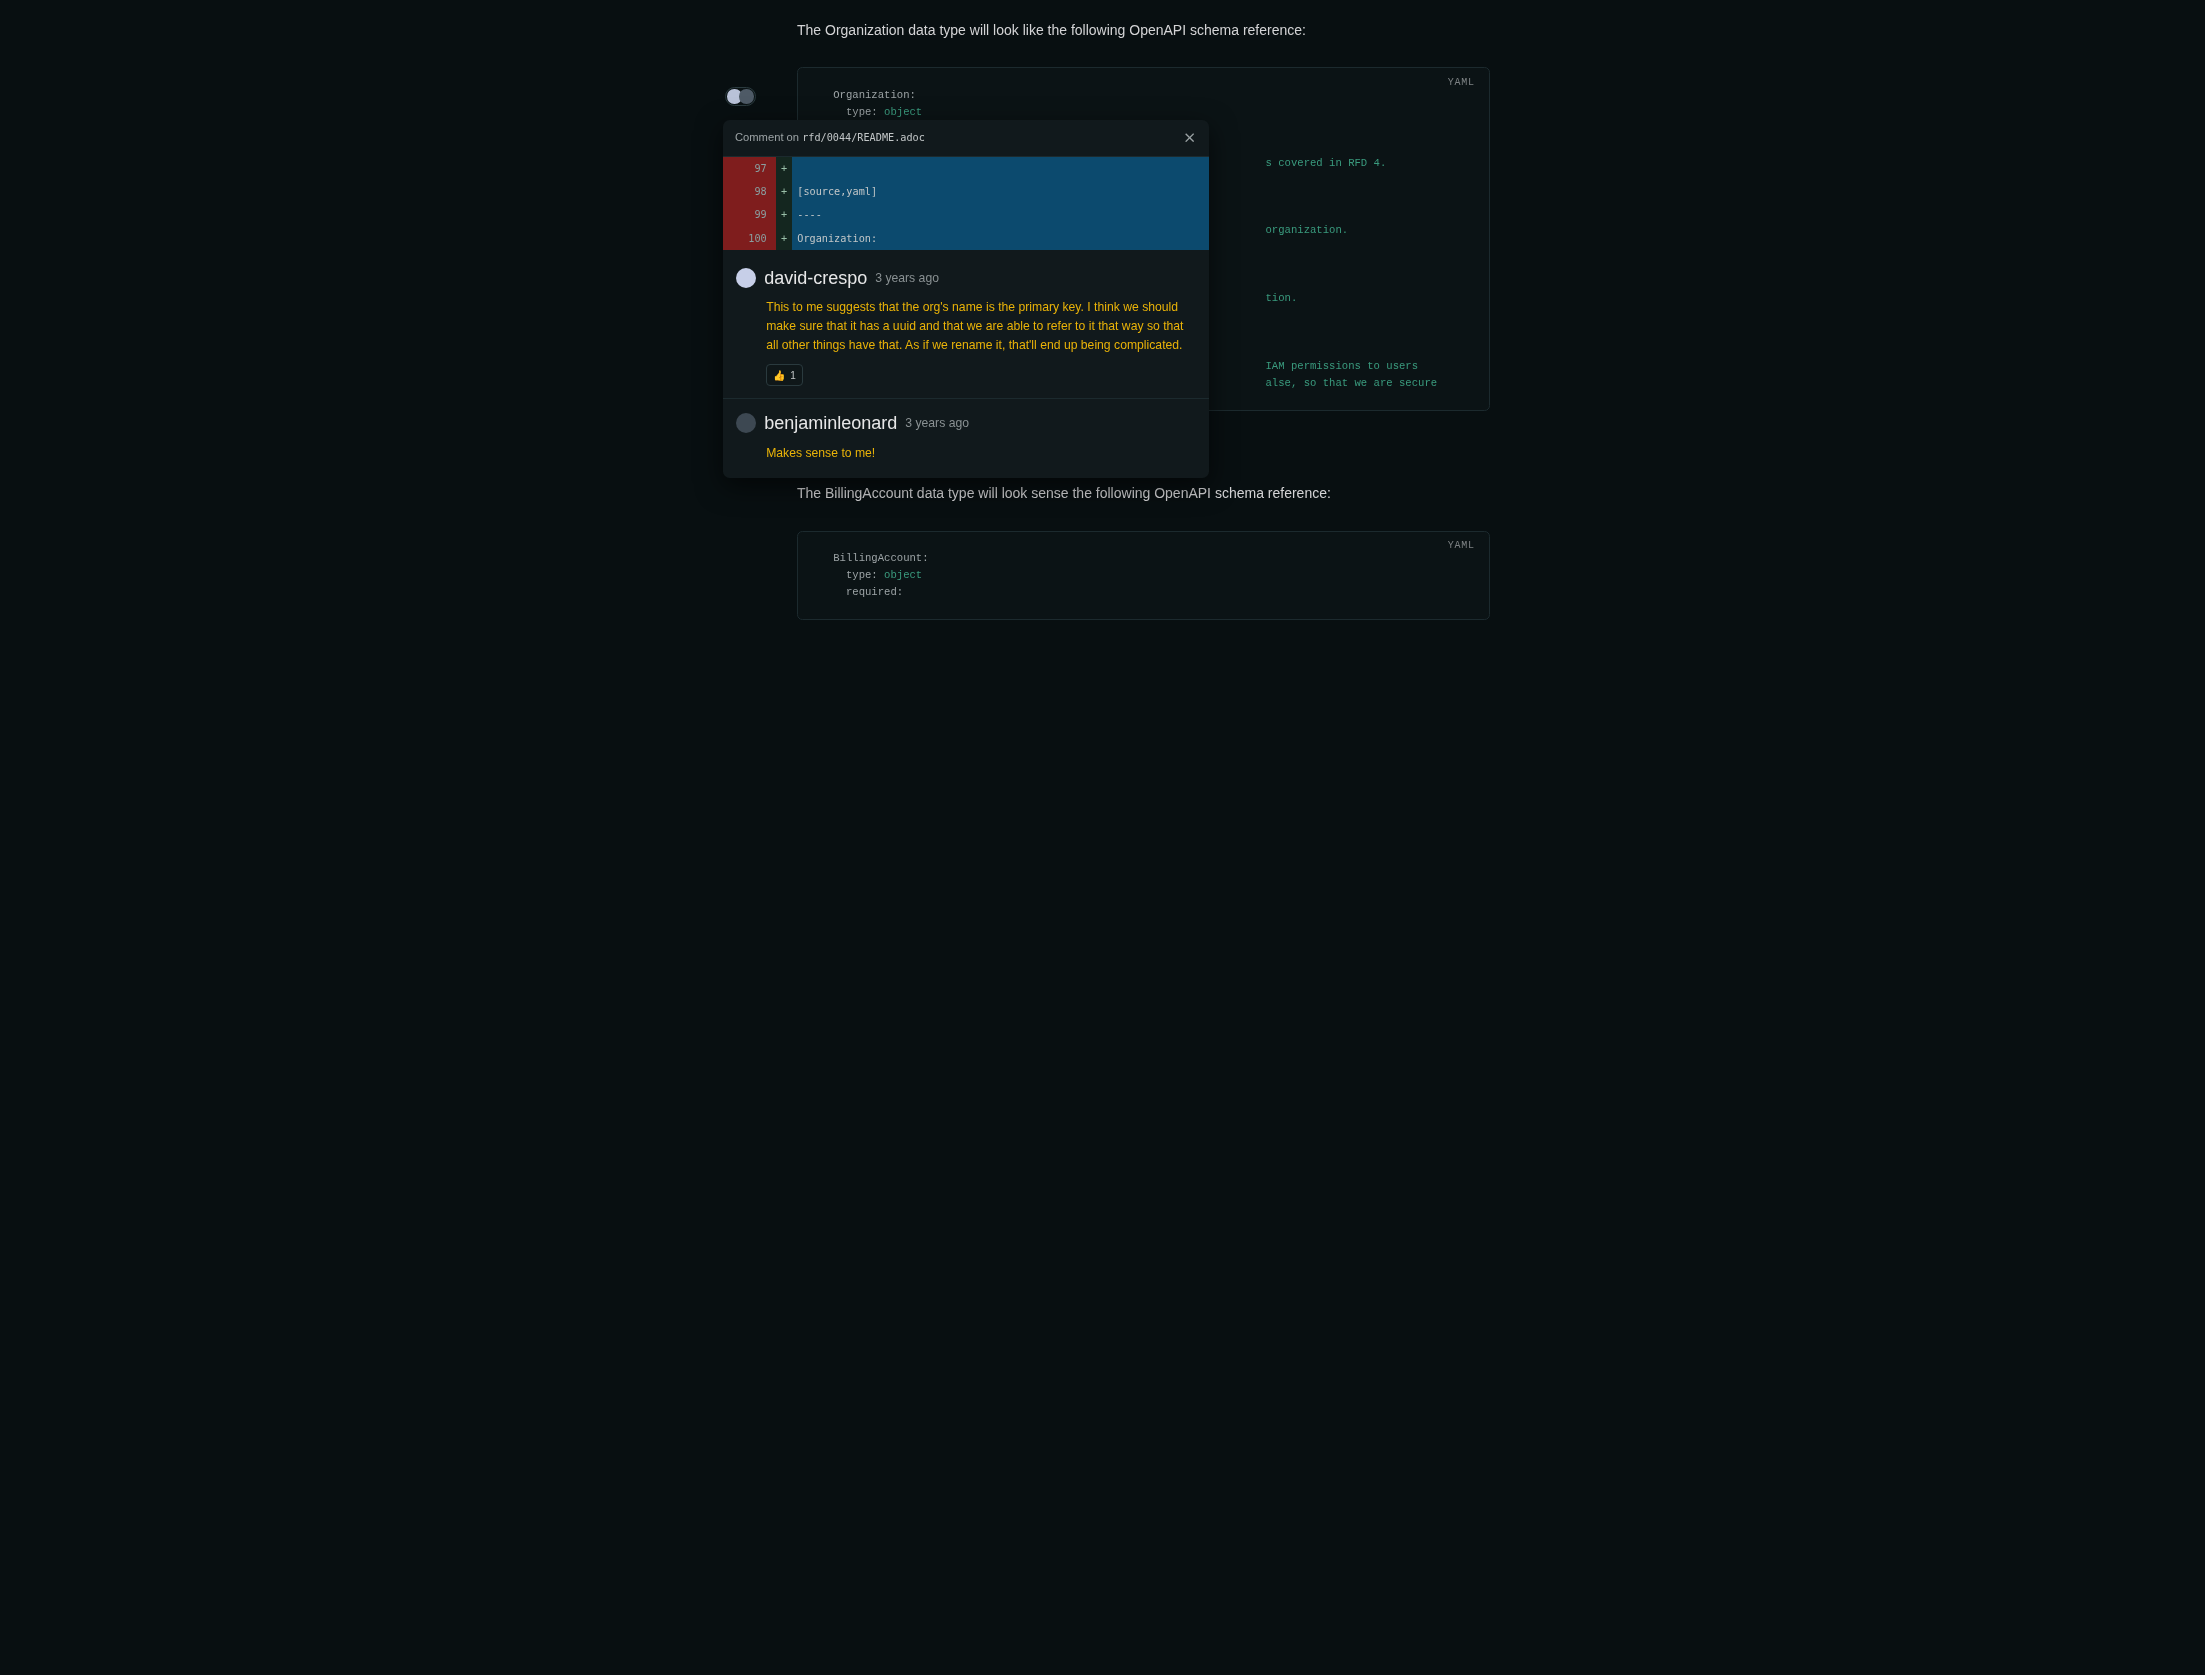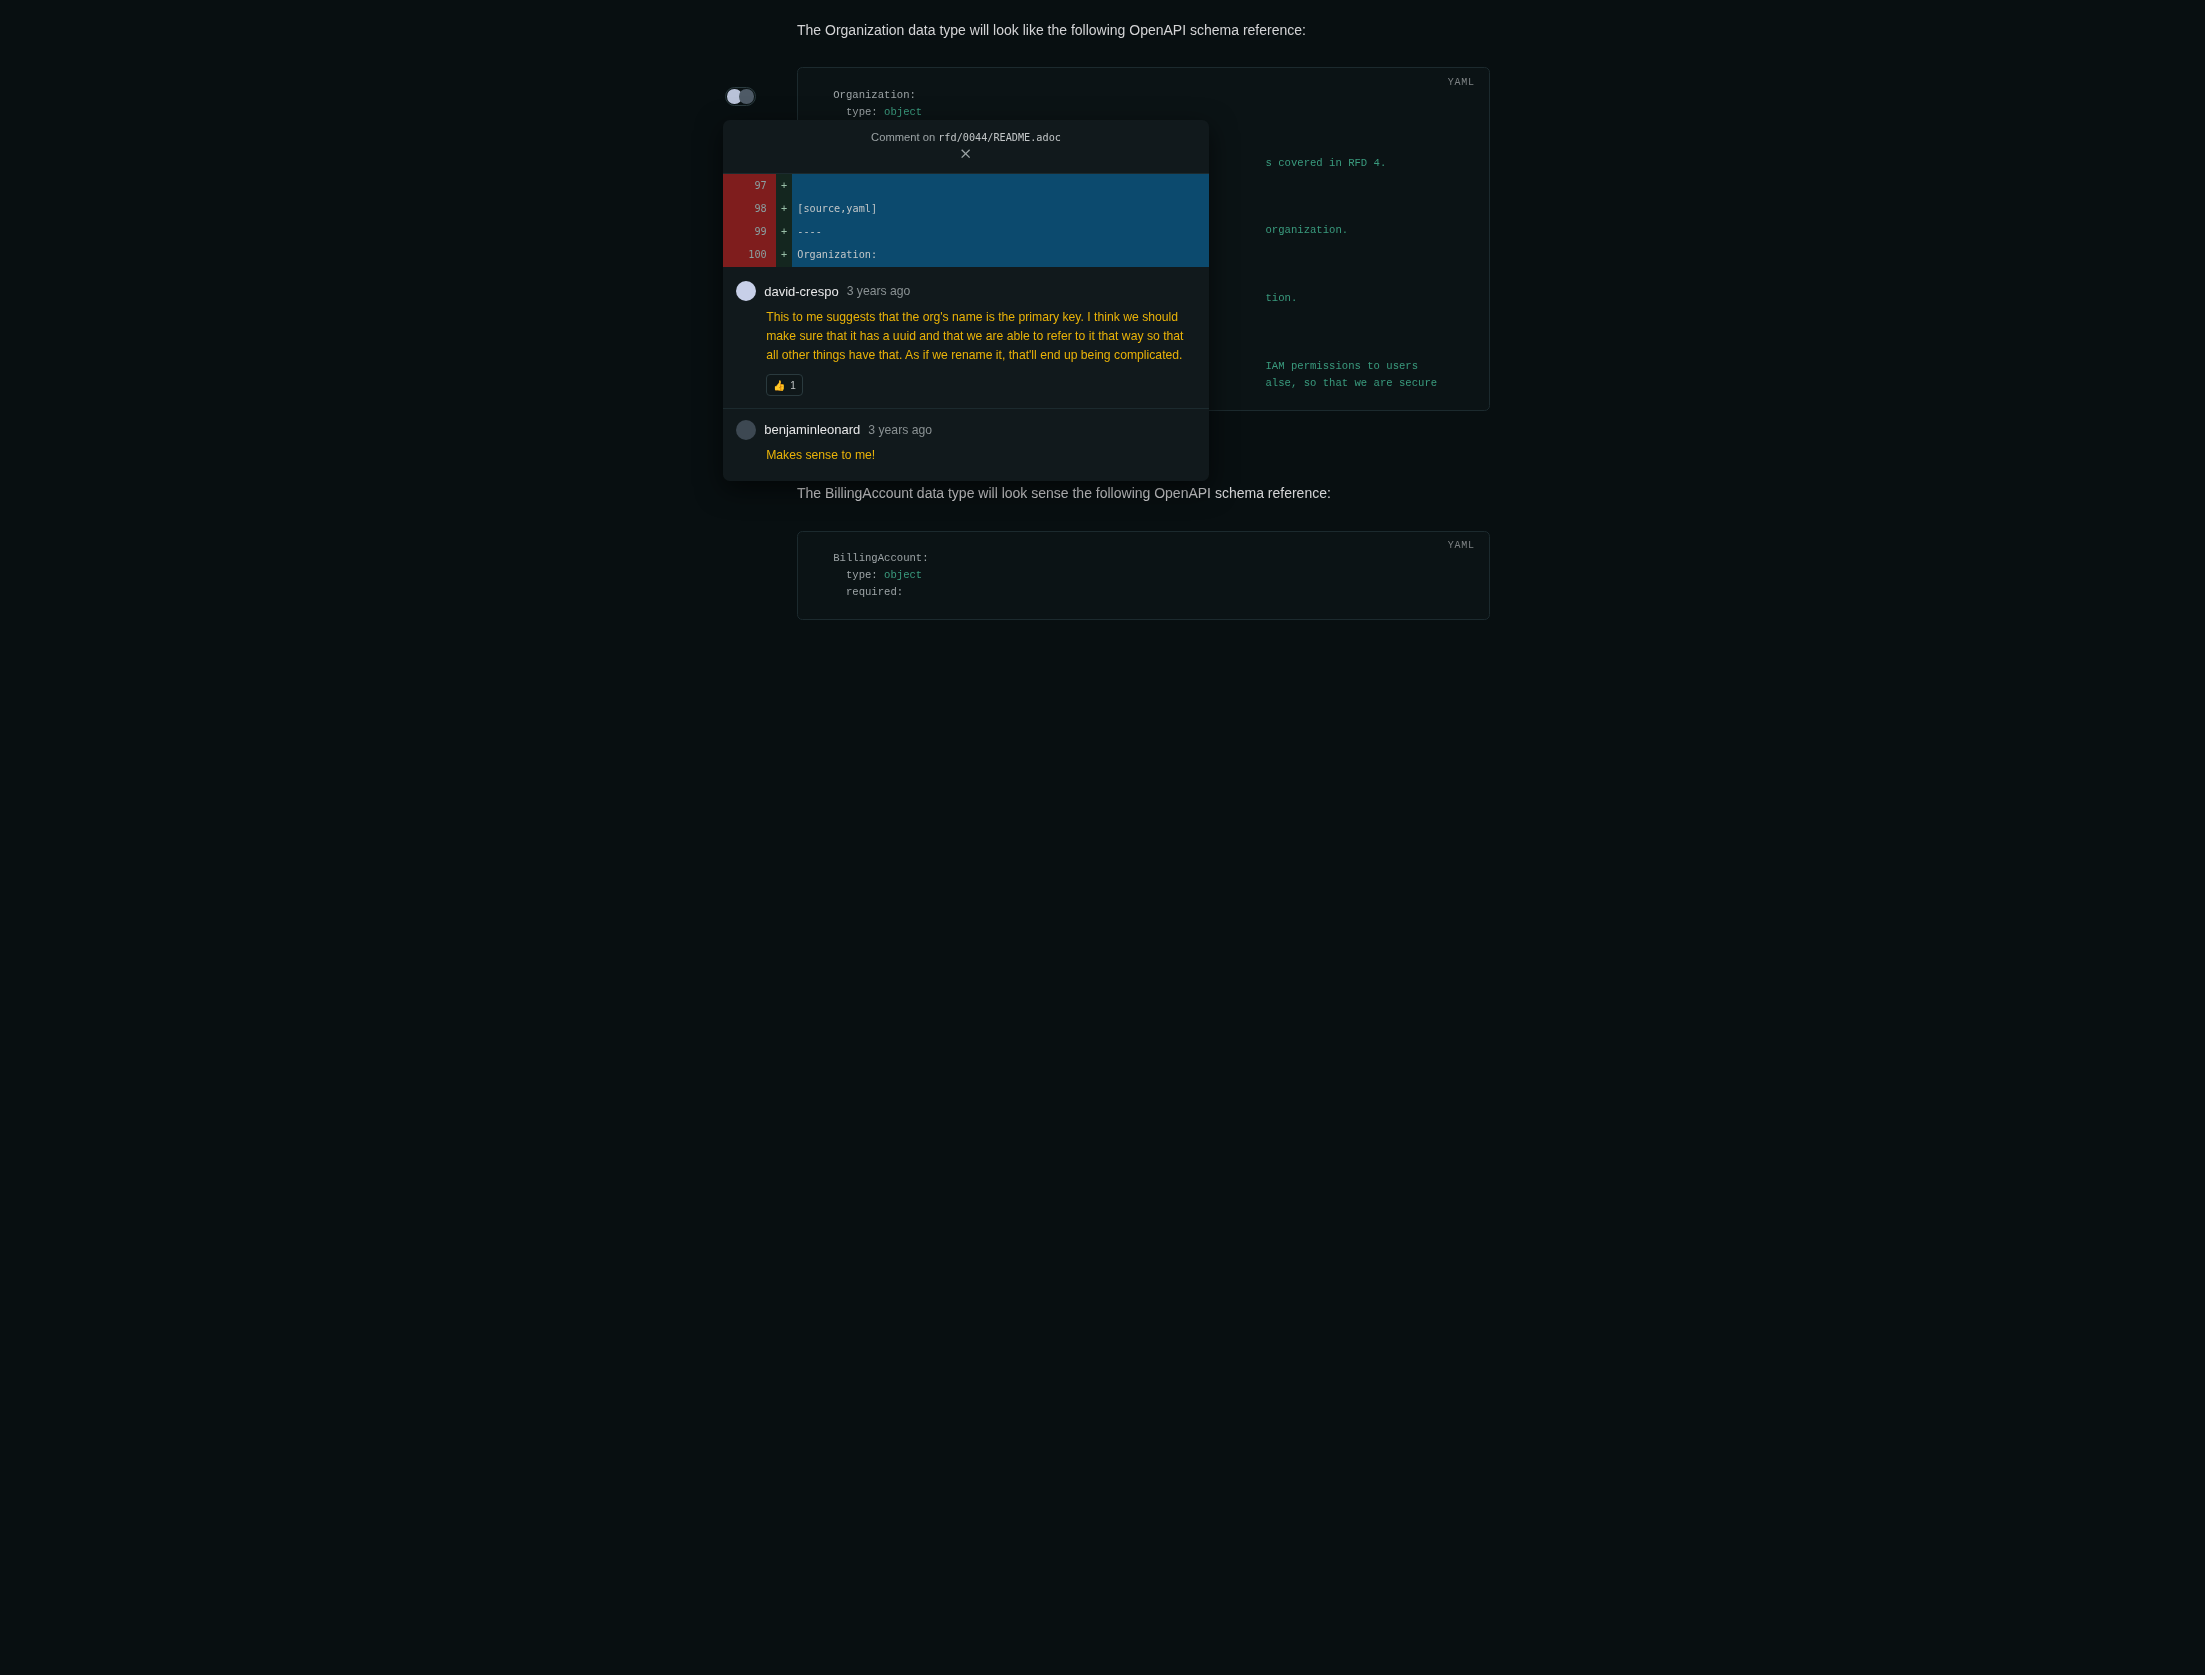--- a/index.html
+++ b/index.html
@@ -99,21 +99,20 @@
     box-shadow: 0 8px 26.4px rgba(0,0,0,0.6);
     overflow: hidden;
     z-index: 50;
   }
   .popover-header {
     display: flex;
     align-items: center;
     justify-content: space-between;
     padding: 9.3px 12px;
     border-bottom: 0.7px solid #1c2a2e;
-    flex-direction: column;
   }
   .popover-title {
     color: #9ca3a5;
     font-size: 11.2px;
   }
   .popover-title .path {
     font-family: "SFMono-Regular", Consolas, monospace;
     color: #c3c7c8;
     font-size: 10.2px;
   }
@@ -162,21 +161,21 @@
     align-items: center;
     gap: 8px;
     margin-bottom: 6.6px;
   }
   .avatar {
     width: 20px; height: 20px; border-radius: 50%;
     background: #c7cfe8;
     flex-shrink: 0;
   }
   .avatar.dark { background: #3d4852; }
-  .author { color: #e7e7e8; font-size: 13px; }
+  .author { color: #e7e7e8; font-size: 18px; }
   .time { color: #8a9193; font-size: 12.2px; }
   .comment-body {
     color: #eab308;
     font-size: 12.2px;
     line-height: 1.55;
     margin-left: 30px;
   }
   .reactions {
     margin-left: 30px;
     margin-top: 9.3px;

